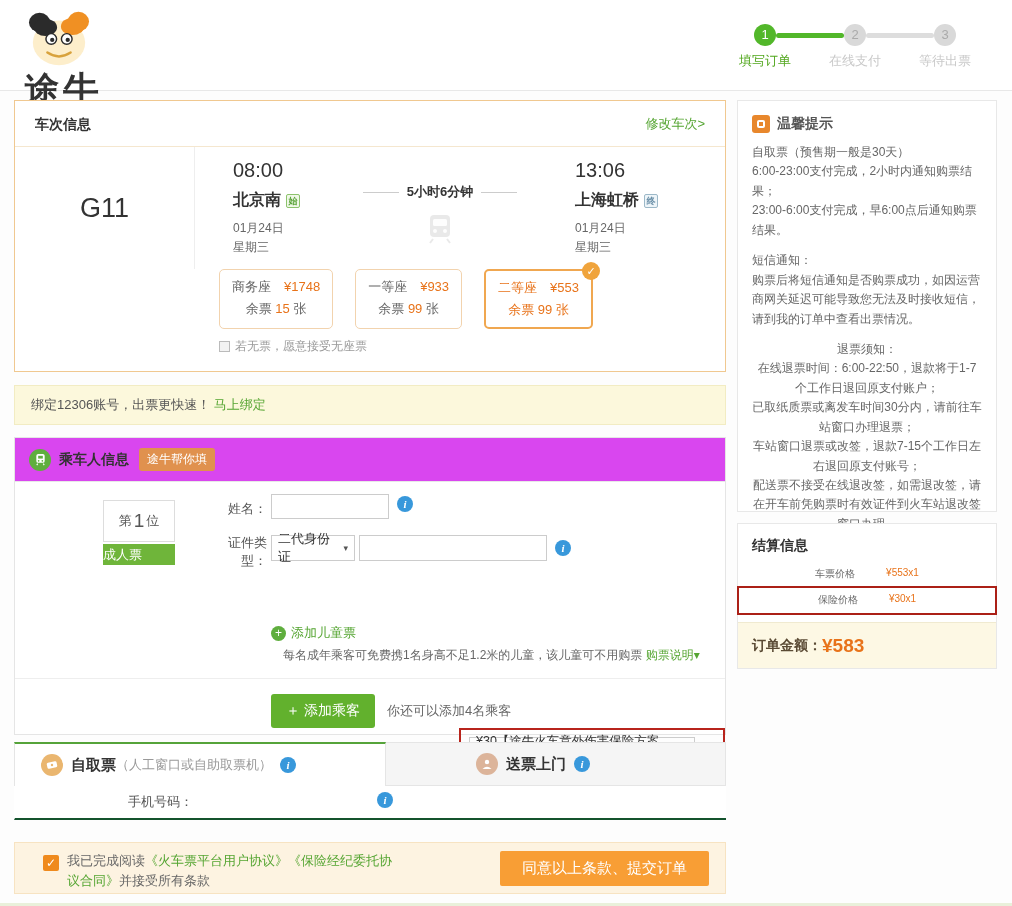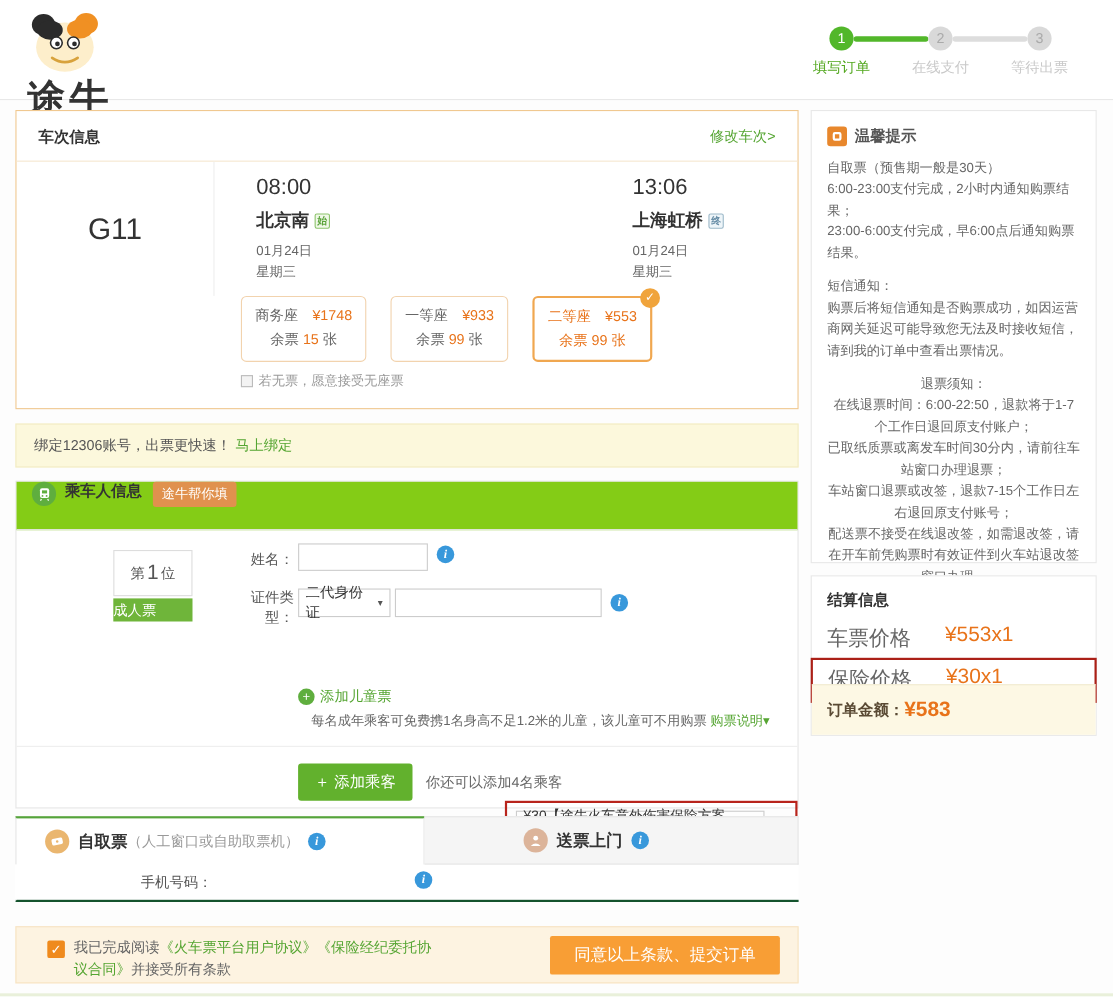--- a/index.html
+++ b/index.html
@@ -50,21 +50,21 @@
   .seat-badge { position:absolute; right:-9px; top:-9px; width:18px; height:18px; border-radius:50%; background:#f0a43c; color:#fff; font-size:11px; line-height:18px; text-align:center; }
   .noseat-row { margin-left:204px; margin-top:9px; display:flex; align-items:center; font-size:12px; color:#999; }
   .cb-empty { width:11px; height:11px; border:1px solid #bbb; background:#f3f3f3; margin-right:5px; }
 
   
   .bind-bar { position:absolute; left:14px; top:385px; width:712px; height:40px; background:#fcf8dc; border:1px solid #f2ecc3; line-height:38px; padding-left:16px; font-size:13px; color:#555; }
   .bind-link { color:#55a532; cursor:pointer; }
 
   
   .pass-card { position:absolute; left:14px; top:437px; width:712px; height:298px; background:#fff; border:1px solid #e5e5e5; }
-  .pass-hd { height:44px; background:#84cc16; border-bottom:1px solid #e8e8e8; display:flex; align-items:flex-start; padding-left:14px; }
+  .pass-hd { height:44px; background:#d946ef; border-bottom:1px solid #e8e8e8; display:flex; align-items:center; padding-left:14px; }
   .pass-hd-icon { width:22px; height:22px; border-radius:50%; background:#5fae3e; display:flex; align-items:center; justify-content:center; margin-right:8px; }
   .pass-title { font-size:14px; font-weight:bold; color:#333; margin-right:10px; }
   .helpfill-badge { background:#e0914e; color:#fff; font-size:12px; padding:3px 8px; border-radius:3px; cursor:pointer; }
   .pass-body { position:relative; height:253px; }
   .idx-box { position:absolute; left:88px; top:18px; width:72px; height:42px; border:1px solid #ddd; display:flex; align-items:center; justify-content:center; font-size:13px; color:#555; }
   .idx-num { font-size:19px; margin:0 2px; }
   .adult-badge { position:absolute; left:88px; top:62px; width:72px; height:21px; background:#6fb53a; color:#fff; font-size:13px; text-align:left; line-height:21px; }
   .frm-label { position:absolute; text-align:right; font-size:13px; color:#555; }
   .txt-input { position:absolute; border:1px solid #ccc; background:#fff; height:25px; font-size:13px; padding:0 6px; color:#333; }
   .sel-box { position:absolute; border:1px solid #ccc; background:#fff; height:26px; font-size:13px; color:#333; display:flex; align-items:center; justify-content:space-between; padding:0 6px; cursor:pointer; }
@@ -107,21 +107,21 @@
   .tips-card { position:absolute; left:737px; top:100px; width:260px; height:412px; background:#fff; border:1px solid #e8e8e8; }
   .tips-hd { display:flex; align-items:center; padding:14px 14px 10px; }
   .tips-ic { width:18px; height:18px; border-radius:3px; background:#e8872c; display:flex; align-items:center; justify-content:center; margin-right:7px; }
   .tips-ic-inner { width:8px; height:8px; border:2px solid #fff; border-radius:2px; }
   .tips-title { font-size:14px; font-weight:bold; color:#555; }
   .tips-p { padding:0 14px; font-size:12px; color:#666; line-height:1.62; white-space:pre-line; margin-bottom:11px; }
   .more-link { text-align:right; padding-right:14px; font-size:13px; color:#55a532; cursor:pointer; }
 
   .settle-card { position:absolute; left:737px; top:523px; width:260px; height:146px; background:#fff; border:1px solid #e8e8e8; }
   .settle-title { font-size:14px; font-weight:bold; color:#333; padding:13px 14px 9px; }
-  .settle-row { display:flex; justify-content:flex-start; padding:3px 14px 5px; font-size:19px; color:#666;gap:31px; }
+  .settle-row { display:flex; justify-content:center; padding:3px 14px 5px; font-size:10px; color:#666;gap:31px; }
   .settle-val { color:#e8731a; }
   .settle-row.hl { position:relative; border:2px solid #ab2017; margin:0 -1px; padding:5px 14px 6px; }
   .settle-total { position:absolute; left:0; bottom:0; width:100%; height:46px; background:#fdf8e4; border-top:1px solid #f0ead0; display:flex; align-items:center; padding-left:14px; }
   .total-label { font-size:14px; font-weight:bold; color:#5a4a34; }
   .total-val { font-size:19px; font-weight:bold; color:#e8731a; }
 
   .foot-line { position:absolute; left:0; bottom:0; width:100%; height:3px; background:#e9f0da; }
 </style>
 </head>
 <body>
@@ -170,20 +170,32 @@
         <div class="t-time">08:00</div>
         <div class="t-sta">
           <span>北京南</span>
           <span class="sta-badge start">始</span>
         </div>
         <div class="t-date">
           <div>01月24日</div>
           <div>星期三</div>
         </div>
       </div>
+      <div class="dur-col">
+        <div class="dur-txt">5小时6分钟</div>
+        <div class="dur-train">
+          <svg width="34" height="34" viewBox="0 0 34 34">
+            <rect x="7" y="4" width="20" height="22" rx="4" fill="#e9e9e9"></rect>
+            <rect x="10" y="8" width="14" height="7" rx="1.5" fill="#fdfdfd"></rect>
+            <circle cx="12" cy="20" r="2" fill="#fdfdfd"></circle>
+            <circle cx="22" cy="20" r="2" fill="#fdfdfd"></circle>
+            <path d="M10 28 L7 32 M24 28 L27 32" stroke="#e9e9e9" stroke-width="2"></path>
+          </svg>
+        </div>
+      </div>
       <div class="arr-col">
         <div class="t-time">13:06</div>
         <div class="t-sta">
           <span>上海虹桥</span>
           <span class="sta-badge end">终</span>
         </div>
         <div class="t-date">
           <div>01月24日</div>
           <div>星期三</div>
         </div>

